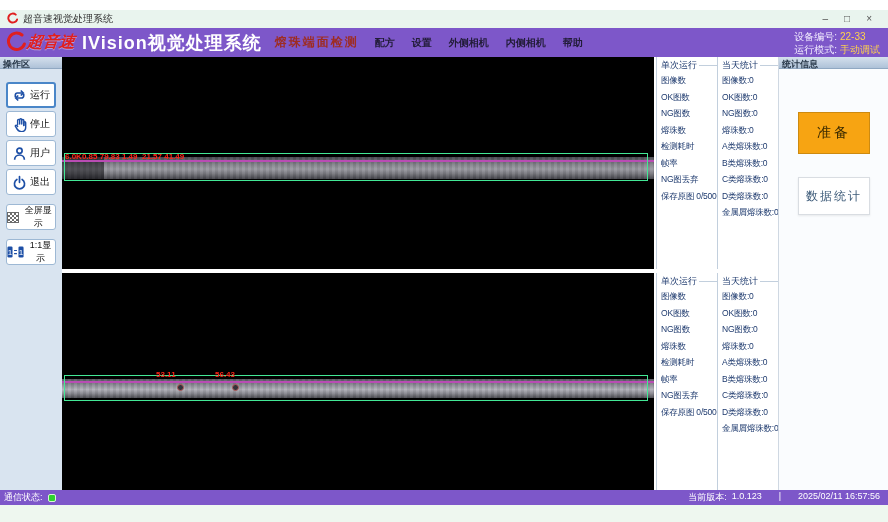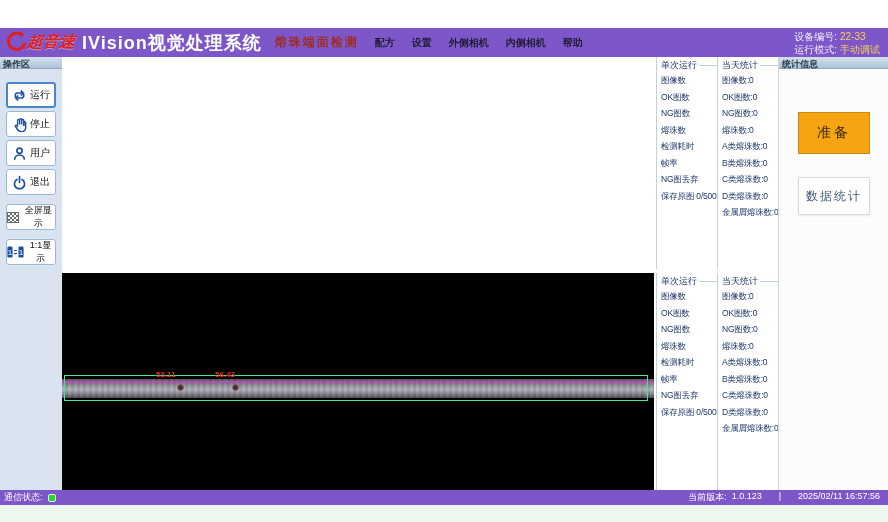--- a/index.html
+++ b/index.html
@@ -96,20 +96,33 @@
   .sb-right { margin-left:auto; display:flex; gap:5px; }
   .sb-sep { margin:0 12px; }
   .bottom-strip { position:absolute; left:0; top:505px; width:888px; height:17px; background:#eef7ef; }
 </style>
 </head>
 <body>
 
 <div class="screen">
   <div class="desktop-top"></div>
 
+  <div class="os-titlebar">
+    <span>
+      <svg width="12" height="12" viewBox="0 0 16 16">
+          <path d="M13 3.5A6 6 0 1 0 14.8 10" fill="none" stroke="#e01f1f" stroke-width="2.6" stroke-linecap="round"></path>
+        </svg>
+    </span>
+    <span class="tb-title">超音速视觉处理系统</span>
+    <div class="tb-controls">
+      <span>–</span>
+      <span>□</span>
+      <span>×</span>
+    </div>
+  </div>
 
   <div class="app-header">
     <span>
       <svg width="22" height="22" viewBox="0 0 22 22">
           <path d="M18 5a8.2 8.2 0 1 0 2.4 9" fill="none" stroke="#e01f1f" stroke-width="3" stroke-linecap="round"></path>
         </svg>
     </span>
     <span class="logo-text">超音速</span>
     <span class="app-title">IVision视觉处理系统</span>
     <span class="app-subtitle">熔珠端面检测</span>
@@ -179,20 +192,27 @@
             <text x="3.6" y="10.6" font-size="9.5" fill="#fff" text-anchor="middle" font-family="Liberation Sans, sans-serif">1</text>
             <text x="16.6" y="10.6" font-size="9.5" fill="#fff" text-anchor="middle" font-family="Liberation Sans, sans-serif">1</text>
             <path d="M8.3 5.2h3.4M8.3 8.8h3.4" stroke="#1d4fa6" stroke-width="1.4"></path>
           </svg>
         </span>
         <span>1:1显示</span>
       </button>
     </div>
   </div>
 
+  <div class="viewport vp1">
+    <div class="strip"></div>
+    <div class="shade"></div>
+    <div class="magline"></div>
+    <div class="grect"></div>
+    <div class="ann ann0">6.0K0.85 79.83 1.49  21.57 41.49</div>
+  </div>
 
   <div class="viewport vp2">
     <div class="strip"></div>
     <div class="magline"></div>
     <div class="grect"></div>
     <div class="ann ann1">53.11</div>
     <div class="ann ann2">56.43</div>
     <div class="mark m1"></div>
     <div class="mark m2"></div>
   </div>

